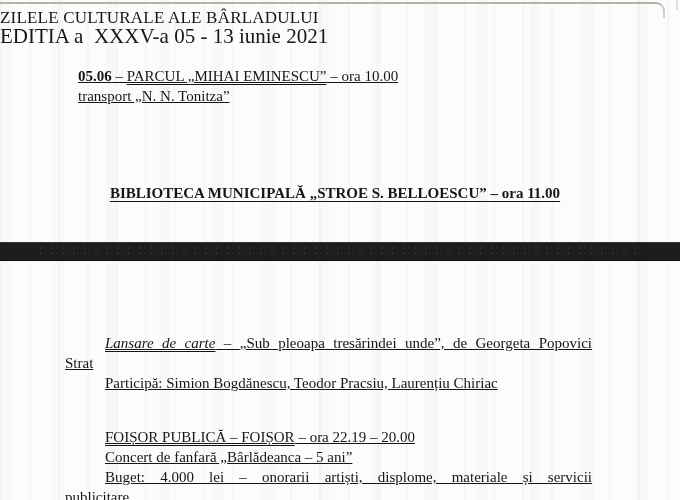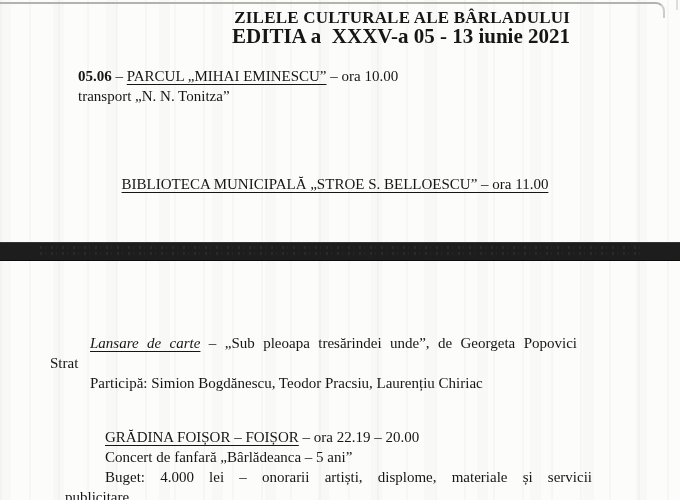--- a/index.html
+++ b/index.html
@@ -23,37 +23,38 @@
     border-right: 2px solid #cfccc8;
     border-top-right-radius: 9px;
   }
   .right-mark {
     position: absolute; top: 0; right: 2px;
     width: 2px; height: 10px; background: #e0ded9;
   }
 
   .title-block {
     position: absolute; top: 8px; left: 0; width: 570px;
-    text-align: right; font-weight: bold;
+    text-align: left; font-weight: normal;
   }
   .title    { font-size: 17px; line-height: 19px; letter-spacing: 0.2px; }
   .subtitle { font-size: 21px; line-height: 18px; white-space: pre; }
 
   .sec  { position: absolute; }
   .sec1 { top: 66px;  left: 78px; width: 514px; }
   .bib-heading {
-    position: absolute; top: 176px; left: 78px; width: 514px;
+    position: absolute; top: 185px; left: 78px; width: 514px;
     text-align: center;
     text-decoration: underline;
     text-underline-offset: 3px;
+    font-weight: bold;
   }
-  .sec2 { top: 333px; left: 50px; width: 527px; }
+  .sec2 { top: 333px; left: 65px; width: 527px; }
   .sec3 { top: 427px; left: 65px; width: 527px; }
 
-  .line { line-height: 20px; min-height: 20px; }
+  .line { line-height: 20px; min-height: 20px; text-decoration: underline; }
   .ind  { text-indent: 40px; }
   .just { text-align: justify; text-align-last: justify; }
   .b    { font-weight: bold; }
   .u    { text-decoration: underline; text-underline-offset: 3px; }
   .iu   { font-style: italic; text-decoration: underline; text-underline-offset: 3px; }
 
   .redacted {
     position: absolute; top: 242px; left: 0;
     width: 680px; height: 17px;
     background: #1d1d1d;
@@ -90,17 +91,17 @@
 
 <div class="redacted"></div>
 
 <section class="sec sec2">
   <div class="line just ind"><span class="iu">Lansare de carte</span><span> – </span><span>„Sub pleoapa tresărindei unde”, de Georgeta Popovici</span></div>
   <div class="line">Strat</div>
   <div class="line ind">Participă: Simion Bogdănescu, Teodor Pracsiu, Laurențiu Chiriac</div>
 </section>
 
 <section class="sec sec3">
-  <div class="line ind"><span class="u">GRĂDINA FOIȘOR – FOIȘOR</span><span> – ora 22.19 – 20.00</span></div>
+  <div class="line ind"><span class="u">FOIȘOR PUBLICĂ – FOIȘOR</span><span> – ora 22.19 – 20.00</span></div>
   <div class="line ind">Concert de fanfară „Bârlădeanca – 5 ani”</div>
   <div class="line just ind">Buget: 4.000 lei – onorarii artiști, displome, materiale și servicii</div>
   <div class="line">publicitare</div>
 </section>
 
 </body></html>

